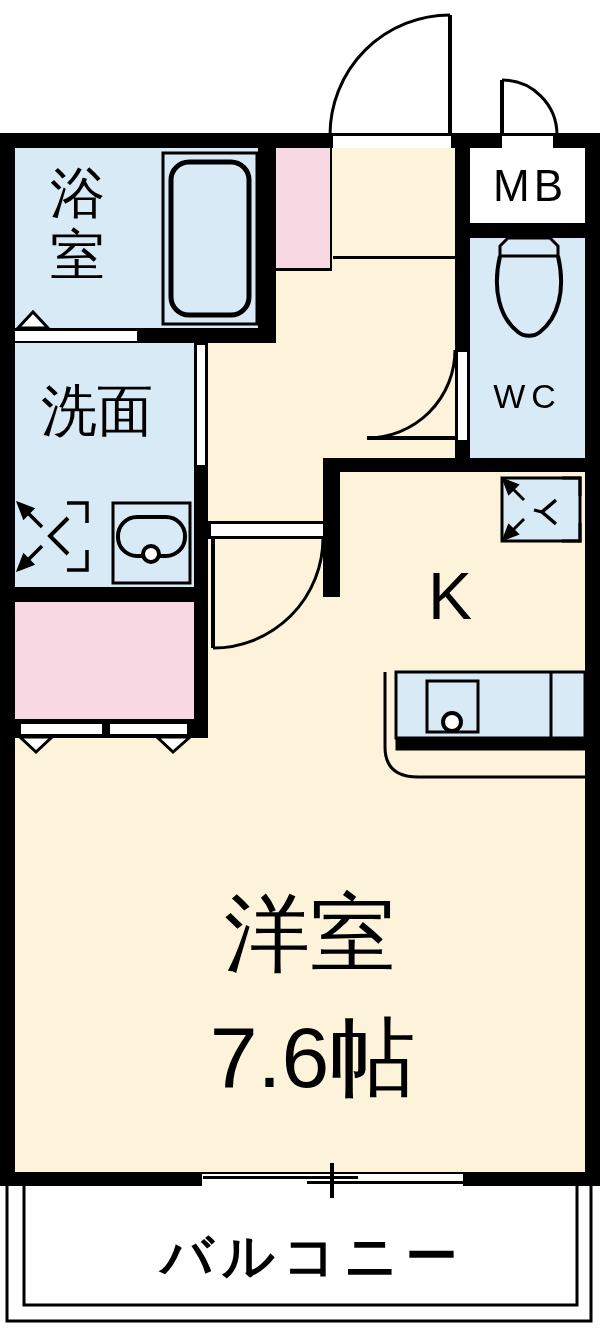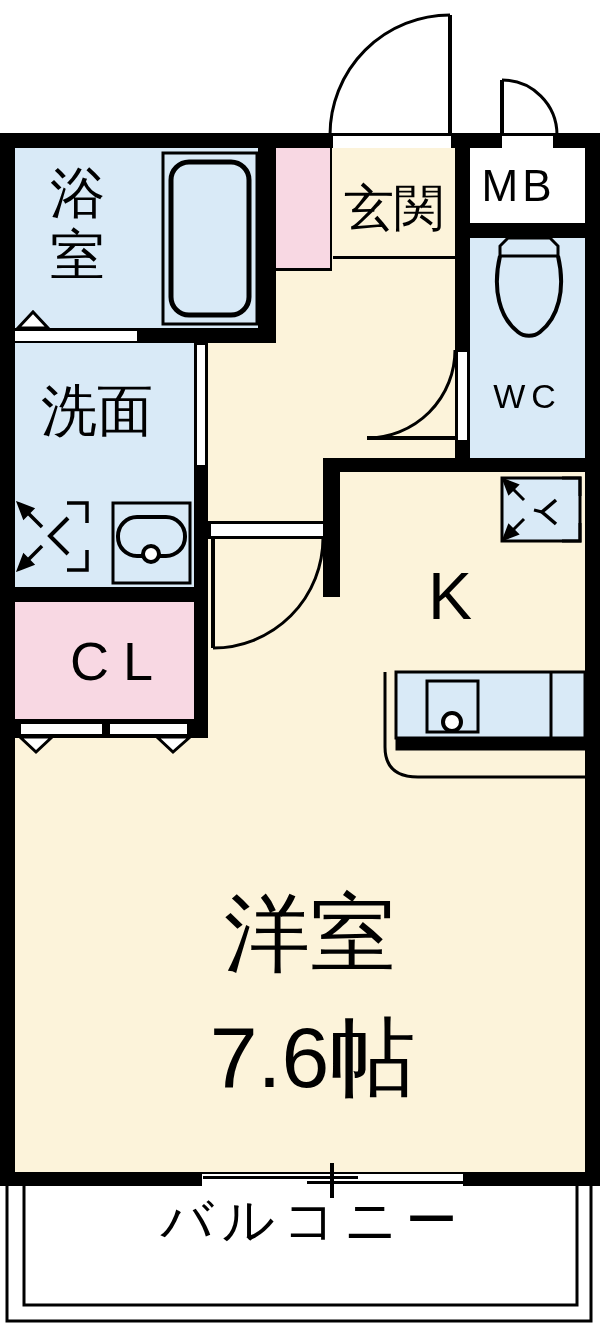--- a/index.html
+++ b/index.html
@@ -57,26 +57,26 @@
   .cl-door-right{left:107px;top:721px;width:83px;height:16px;border:3px solid var(--c-wall,#000);}
   
   .pane-a{left:203px;top:1176px;width:155px;height:3px;}
   .pane-b{left:307px;top:1181px;width:156px;height:3px;}
   .window-tick{left:330px;top:1163px;width:4px;height:35px;}
   
   .bathroom-label{left:50px;top:163px;width:55px;font-size:55px;}
   .washroom-label{left:15px;top:380px;width:164px;font-size:56px;}
   .closet-label{left:15px;top:632px;width:179px;font-size:54px;letter-spacing:14px;padding-left:14px;}
   .genkan-label{left:333px;top:181px;width:122px;font-size:50px;}
-  .mb-label{left:470px;top:162px;width:97px;font-size:44px;letter-spacing:4px;}
+  .mb-label{left:470px;top:162px;width:97px;font-size:44px;letter-spacing:4px;text-align:right;}
   .wc-label{left:470px;top:378px;width:115px;font-size:34px;letter-spacing:6px;}
   .k-label{left:400px;top:560px;width:100px;font-size:66px;}
   .main-room-label{left:110px;top:886px;width:400px;font-size:86px;}
   .main-room-size{left:100px;top:1010px;width:425px;font-size:86px;}
-  .balcony-label{left:50px;top:1192px;width:526px;font-size:52px;letter-spacing:8px;}
+  .balcony-label{left:50px;top:1228px;width:526px;font-size:52px;letter-spacing:8px;font-weight:bold;}
 </style>
 </head>
 <body>
 
 <div class="plan">
 
   <div class="abs floor base-cream"></div>
 
   <div class="abs water room-bathroom"></div>
   <div class="abs water room-washroom"></div>
@@ -191,22 +191,20 @@
     <polygon points="157,737 190,737 173,752" fill="#fff" stroke-width="3"></polygon>
 
     <g fill="none" stroke-width="3">
       <path d="M 7 1186 L 7 1321 L 591 1321 L 591 1186"></path>
       <path d="M 24 1186 L 24 1305 L 577 1305 L 577 1186"></path>
     </g>
   </svg>
 
   <div class="lbl vlabel bathroom-label">浴室</div>
   <div class="lbl center washroom-label">洗面</div>
-  <div class="lbl center closet-label">CL</div>
-  <div class="lbl center genkan-label">玄関</div>
   <div class="lbl center mb-label">MB</div>
   <div class="lbl center wc-label">WC</div>
   <div class="lbl center k-label">K</div>
   <div class="lbl center main-room-label">洋室</div>
   <div class="lbl center main-room-size">7.6帖</div>
   <div class="lbl center balcony-label">バルコニー</div>
 
 </div>
 
 </body></html>

